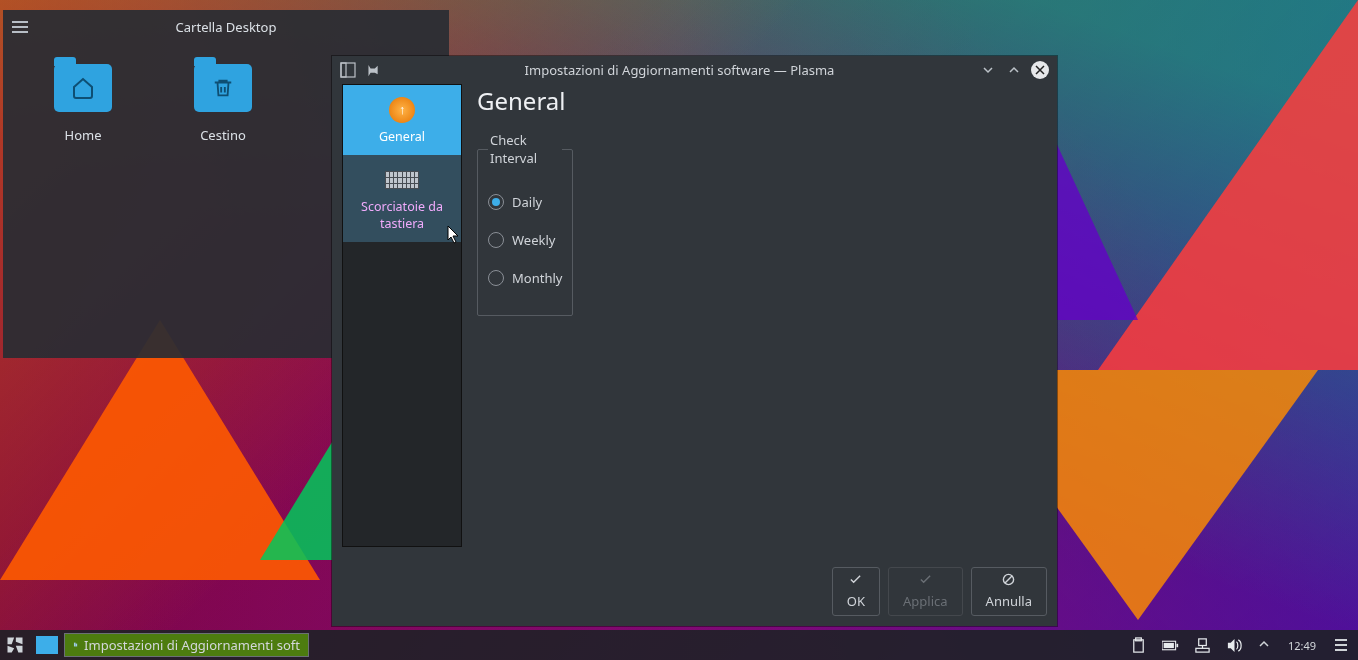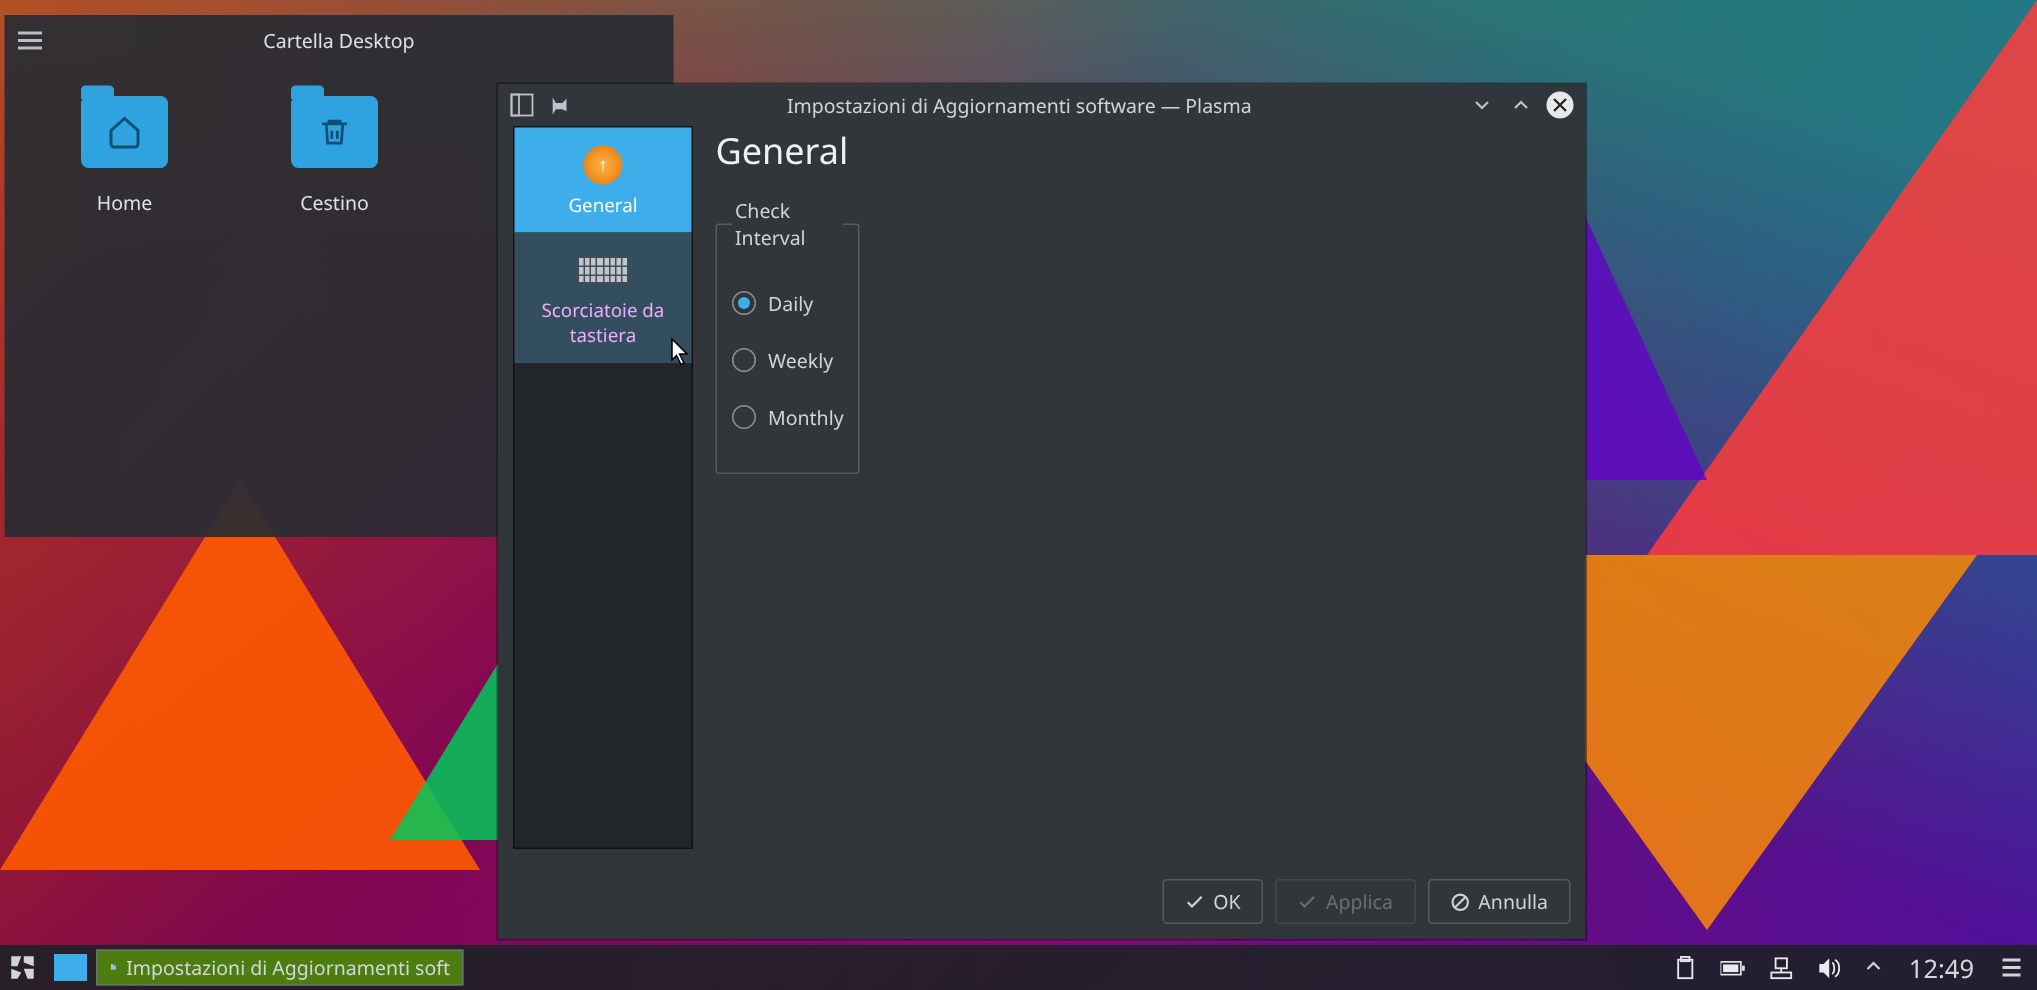--- a/index.html
+++ b/index.html
@@ -70,38 +70,38 @@
 h1.page-title { font-size:24px; font-weight:400; color:#eef0f3; margin-bottom:14px; }
 fieldset.interval { border:1px solid #565b61; padding:6px 10px 8px; width:90px; border-radius:2px; }
 legend { font-size:13px; padding:0 2px; color:#d0d4d9; }
 .radio-row, .check-row { display:flex; align-items:center; gap:8px; font-size:13px; margin:20px 0; }
 .radio { width:16px; height:16px; border:1px solid #8a8f96; border-radius:50%; display:inline-flex; align-items:center; justify-content:center; cursor:pointer; }
 .radio.checked::after { content:""; width:8px; height:8px; border-radius:50%; background:#3daee9; }
 .checkbox { width:16px; height:16px; border:1px solid #8a8f96; border-radius:2px; cursor:pointer; }
 .checks { margin-top:12px; }
 
 .button-row { display:flex; justify-content:flex-end; gap:8px; padding:10px; }
-.btn { background:#31363b; border:1px solid #565b61; color:#d0d4d9; padding:5px 14px; font-size:13px; border-radius:3px; display:flex; align-items:center; gap:6px; cursor:pointer; }
+.btn { background:#31363b; border:1px solid #565b61; color:#d0d4d9; padding:5px 14px; font-size:13px; border-radius:3px; display:flex; align-items:center; gap:6px; cursor:pointer;flex-direction:column; }
 .btn.disabled { color:#6a6f75; border-color:#44484d; cursor:default; }
 .btn svg { width:13px; height:13px; }
 
 
 .cursor { position:absolute; left:447px; top:225px; width:14px; height:20px; pointer-events:none; z-index:50; }
 
 
 .taskbar { position:absolute; left:0; bottom:0; right:0; height:30px; background:rgba(30,33,38,.9); display:flex; align-items:center; color:#d3d7db; font-size:13px; }
 .kickoff { width:30px; height:30px; display:flex; align-items:center; justify-content:center; cursor:pointer; }
 .kickoff svg { width:20px; height:20px; }
 .pager { width:22px; height:18px; margin:0 6px; background:#3daee9; border:1px solid #3daee9; cursor:pointer; }
 .task { height:24px; background:#4d7c0f; border:1px solid #6b7075; padding:0 8px; display:flex; align-items:center; gap:6px; cursor:pointer; max-width:245px; overflow:hidden; white-space:nowrap; }
 .task-icon { width:16px; height:16px; display:flex; align-items:center; justify-content:center; }
 .sys-tray { margin-left:auto; display:flex; align-items:center; gap:14px; padding:0 10px; }
 .tray-icon { width:18px; height:18px; display:flex; align-items:center; justify-content:center; color:#e7eaed; cursor:pointer; }
 .tray-icon svg { width:17px; height:17px; }
-.clock { font-size:17px; padding:0 4px; cursor:pointer; }
+.clock { font-size:11px; padding:0 4px; cursor:pointer; }
 .tray-more { width:14px; display:flex; flex-direction:column; gap:3px; align-items:center; cursor:pointer; }
 .tray-more span { width:12px; height:2px; background:#cfd3d7; }
 .tray-arrow { cursor:pointer; }
 </style>
 </head>
 <body>
 
 <div class="desktop">
   <div class="poly p1"></div>
     <div class="poly p2"></div>

